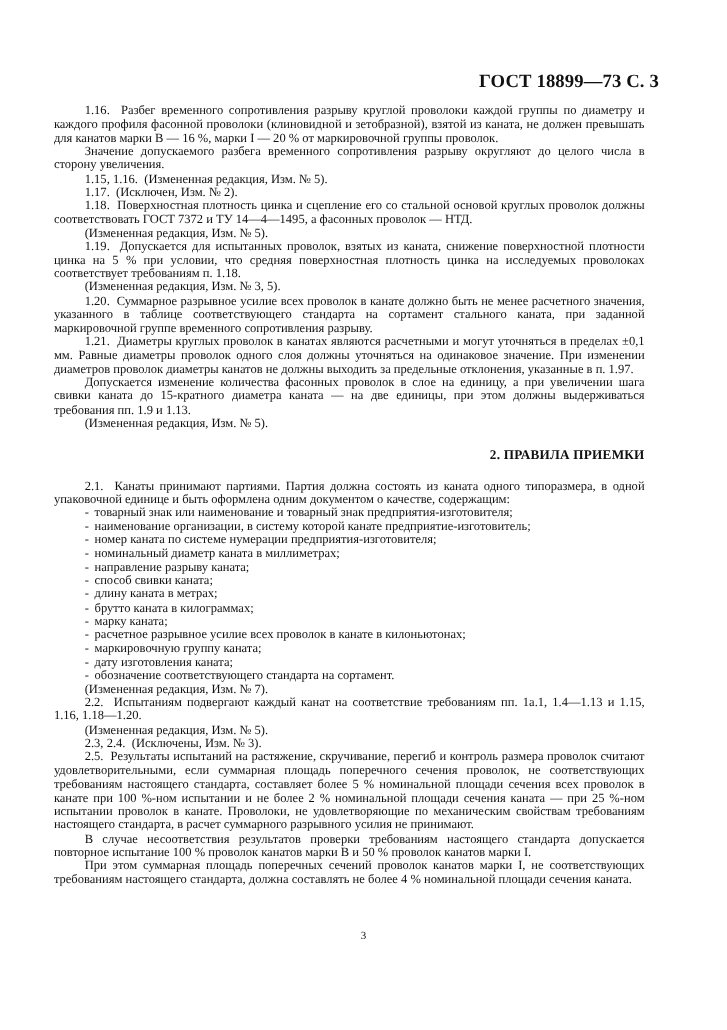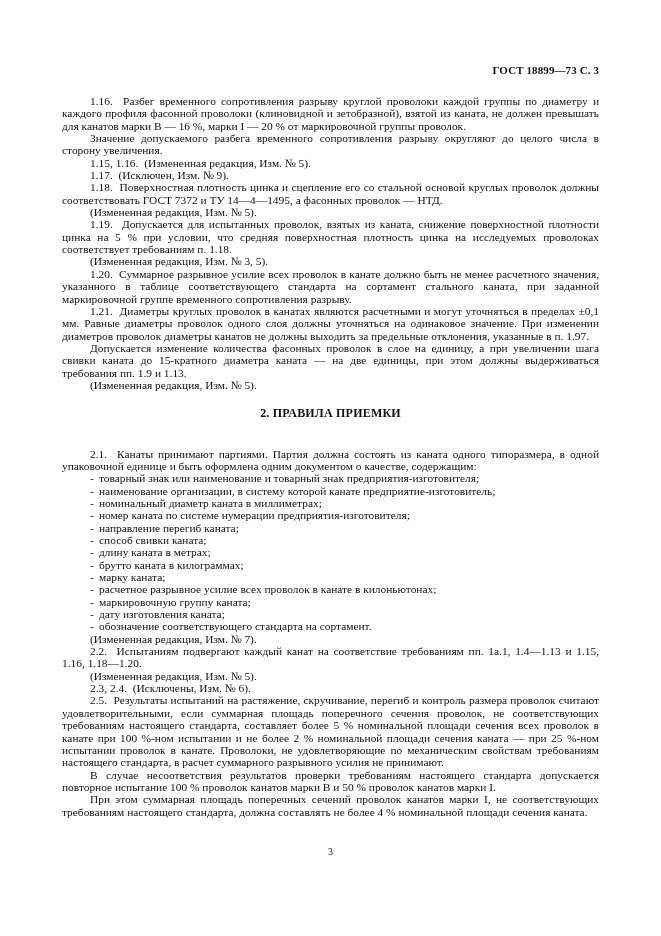--- a/index.html
+++ b/index.html
@@ -3,87 +3,87 @@
 <meta charset="utf-8">
 <style>
   html, body { margin: 0; padding: 0; background: #ffffff; }
   body {
     width: 661px; height: 936px; position: relative; overflow: hidden;
     font-family: "Liberation Serif", "DejaVu Serif", serif;
     color: #111111;
   }
   .header {
     position: absolute; right: 62px; top: 64px;
-    font-weight: bold; font-size: 11px; letter-spacing: 0.1px;
+    font-weight: bold; font-size: 17px; letter-spacing: 0.1px;
   }
   .body-block {
-    position: absolute; left: 62px; top: 95px; width: 537px;
+    position: absolute; left: 49px; top: 95px; width: 537px;
     font-size: 11.4px; line-height: 12.35px; text-align: justify;
   }
   .p { margin: 0; text-indent: 28px; }
   .b { font-weight: normal; }
   .section-title {
-    text-align: center; font-weight: bold; font-size: 12px;
-    margin: 16px 0 28px 0; text-indent: 0; letter-spacing: 0.2px;
+    text-align: right; font-weight: bold; font-size: 12px;
+    margin: 16px 0 16px 0; text-indent: 0; letter-spacing: 0.2px;
   }
   .list { margin: 0; padding: 0; list-style: none; }
   .list li { padding-left: 28px; text-indent: 0; }
   .list li .dash { display: inline-block; width: 9px; }
   .pagenum {
     position: absolute; left: 0; width: 661px; top: 846px;
     text-align: center; font-size: 10px;
   }
 </style>
 </head>
 <body>
 
 <div class="header">ГОСТ 18899—73 С. 3</div>
 
 <div class="body-block">
   <div id="part1">
       <p class="p"><span>1.16.</span>&nbsp; <span>Разбег временного сопротивления разрыву круглой проволоки каждой группы по диаметру и каждого профиля фасонной проволоки (клиновидной и зетобразной), взятой из каната, не должен превышать для канатов марки В — 16 %, марки I — 20 % от маркировочной группы проволок.</span></p>
       <p class="p"><span>Значение допускаемого разбега временного сопротивления разрыву округляют до целого числа в сторону увеличения.</span></p>
       <p class="p"><span>1.15, 1.16.</span>&nbsp; <span class="b">(Измененная редакция, Изм. № 5).</span></p>
-      <p class="p"><span>1.17.</span>&nbsp; <span class="b">(Исключен, Изм. № 9).</span></p>
+      <p class="p"><span>1.17.</span>&nbsp; <span class="b">(Исключен, Изм. № 2).</span></p>
       <p class="p"><span>1.18.</span>&nbsp; <span>Поверхностная плотность цинка и сцепление его со стальной основой круглых проволок должны соответствовать ГОСТ 7372 и ТУ 14—4—1495, а фасонных проволок — НТД.</span></p>
       <p class="p"><span class="b">(Измененная редакция, Изм. № 5).</span></p>
       <p class="p"><span>1.19.</span>&nbsp; <span>Допускается для испытанных проволок, взятых из каната, снижение поверхностной плотности цинка на 5 % при условии, что средняя поверхностная плотность цинка на исследуемых проволоках соответствует требованиям п. 1.18.</span></p>
       <p class="p"><span class="b">(Измененная редакция, Изм. № 3, 5).</span></p>
       <p class="p"><span>1.20.</span>&nbsp; <span>Суммарное разрывное усилие всех проволок в канате должно быть не менее расчетного значения, указанного в таблице соответствующего стандарта на сортамент стального каната, при заданной маркировочной группе временного сопротивления разрыву.</span></p>
       <p class="p"><span>1.21.</span>&nbsp; <span>Диаметры круглых проволок в канатах являются расчетными и могут уточняться в пределах ±0,1 мм. Равные диаметры проволок одного слоя должны уточняться на одинаковое значение. При изменении диаметров проволок диаметры канатов не должны выходить за предельные отклонения, указанные в п. 1.97.</span></p>
       <p class="p"><span>Допускается изменение количества фасонных проволок в слое на единицу, а при увеличении шага свивки каната до 15-кратного диаметра каната — на две единицы, при этом должны выдерживаться требования пп. 1.9 и 1.13.</span></p>
       <p class="p"><span class="b">(Измененная редакция, Изм. № 5).</span></p>
     </div>
 
   <div class="section-title">2. ПРАВИЛА ПРИЕМКИ</div>
 
   <p class="p">
     <span>2.1.</span>&nbsp;
     <span>Канаты принимают партиями. Партия должна состоять из каната одного типоразмера, в одной упаковочной единице и быть оформлена одним документом о качестве, содержащим:</span>
   </p>
   <ul class="list" id="list">
       <li><span class="dash">-</span><span>товарный знак или наименование и товарный знак предприятия-изготовителя;</span></li>
       <li><span class="dash">-</span><span>наименование организации, в систему которой канате предприятие-изготовитель;</span></li>
+      <li><span class="dash">-</span><span>номер каната по системе нумерации предприятия-изготовителя;</span></li>
       <li><span class="dash">-</span><span>номинальный диаметр каната в миллиметрах;</span></li>
-      <li><span class="dash">-</span><span>номер каната по системе нумерации предприятия-изготовителя;</span></li>
-      <li><span class="dash">-</span><span>направление перегиб каната;</span></li>
+      <li><span class="dash">-</span><span>направление разрыву каната;</span></li>
       <li><span class="dash">-</span><span>способ свивки каната;</span></li>
       <li><span class="dash">-</span><span>длину каната в метрах;</span></li>
       <li><span class="dash">-</span><span>брутто каната в килограммах;</span></li>
       <li><span class="dash">-</span><span>марку каната;</span></li>
       <li><span class="dash">-</span><span>расчетное разрывное усилие всех проволок в канате в килоньютонах;</span></li>
       <li><span class="dash">-</span><span>маркировочную группу каната;</span></li>
       <li><span class="dash">-</span><span>дату изготовления каната;</span></li>
       <li><span class="dash">-</span><span>обозначение соответствующего стандарта на сортамент.</span></li>
     </ul>
 
   <div id="part2">
       <p class="p"><span class="b">(Измененная редакция, Изм. № 7).</span></p>
       <p class="p"><span>2.2.</span>&nbsp; <span>Испытаниям подвергают каждый канат на соответствие требованиям пп. 1а.1, 1.4—1.13 и 1.15, 1.16, 1.18—1.20.</span></p>
       <p class="p"><span class="b">(Измененная редакция, Изм. № 5).</span></p>
-      <p class="p"><span>2.3, 2.4.</span>&nbsp; <span class="b">(Исключены, Изм. № 6).</span></p>
+      <p class="p"><span>2.3, 2.4.</span>&nbsp; <span class="b">(Исключены, Изм. № 3).</span></p>
       <p class="p"><span>2.5.</span>&nbsp; <span>Результаты испытаний на растяжение, скручивание, перегиб и контроль размера проволок считают удовлетворительными, если суммарная площадь поперечного сечения проволок, не соответствующих требованиям настоящего стандарта, составляет более 5 % номинальной площади сечения всех проволок в канате при 100 %-ном испытании и не более 2 % номинальной площади сечения каната — при 25 %-ном испытании проволок в канате. Проволоки, не удовлетворяющие по механическим свойствам требованиям настоящего стандарта, в расчет суммарного разрывного усилия не принимают.</span></p>
       <p class="p"><span>В случае несоответствия результатов проверки требованиям настоящего стандарта допускается повторное испытание 100 % проволок канатов марки В и 50 % проволок канатов марки I.</span></p>
       <p class="p"><span>При этом суммарная площадь поперечных сечений проволок канатов марки I, не соответствующих требованиям настоящего стандарта, должна составлять не более 4 % номинальной площади сечения каната.</span></p>
     </div>
 </div>
 
 <div class="pagenum">3</div>
 
 </body></html>

